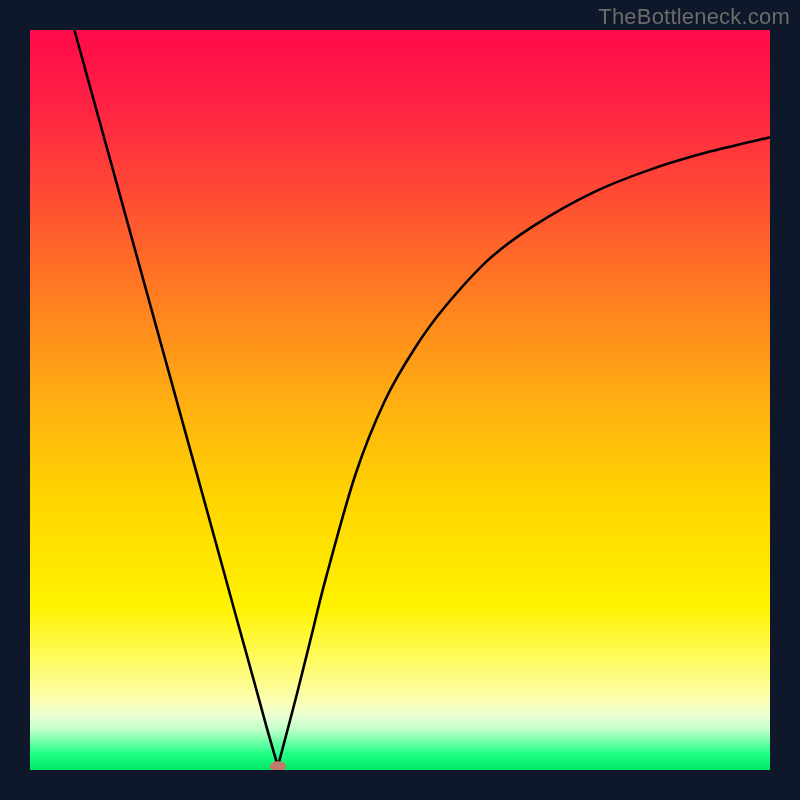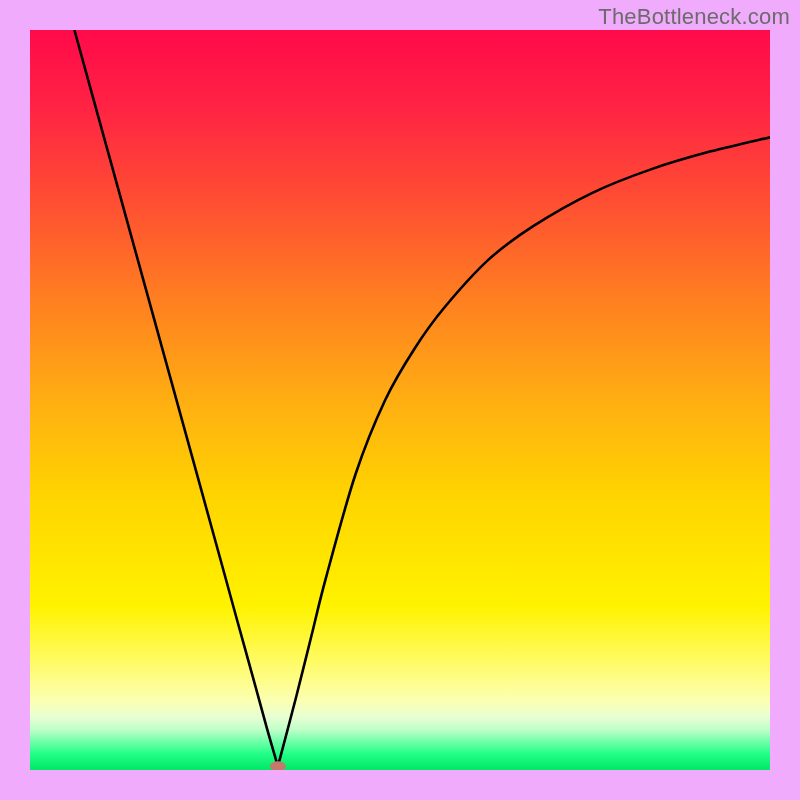--- a/index.html
+++ b/index.html
@@ -8,21 +8,21 @@
     width: 800px;
     height: 800px;
     overflow: hidden;
     background: #000;
     font-family: Arial, Helvetica, sans-serif;
   }
   .frame {
     position: relative;
     width: 800px;
     height: 800px;
-    background: #f0abfc;
+    background: #0f172a;
   }
   .plot {
     position: absolute;
     left: 30px;
     top: 30px;
     width: 740px;
     height: 740px;
   }
   .watermark {
     position: absolute;

